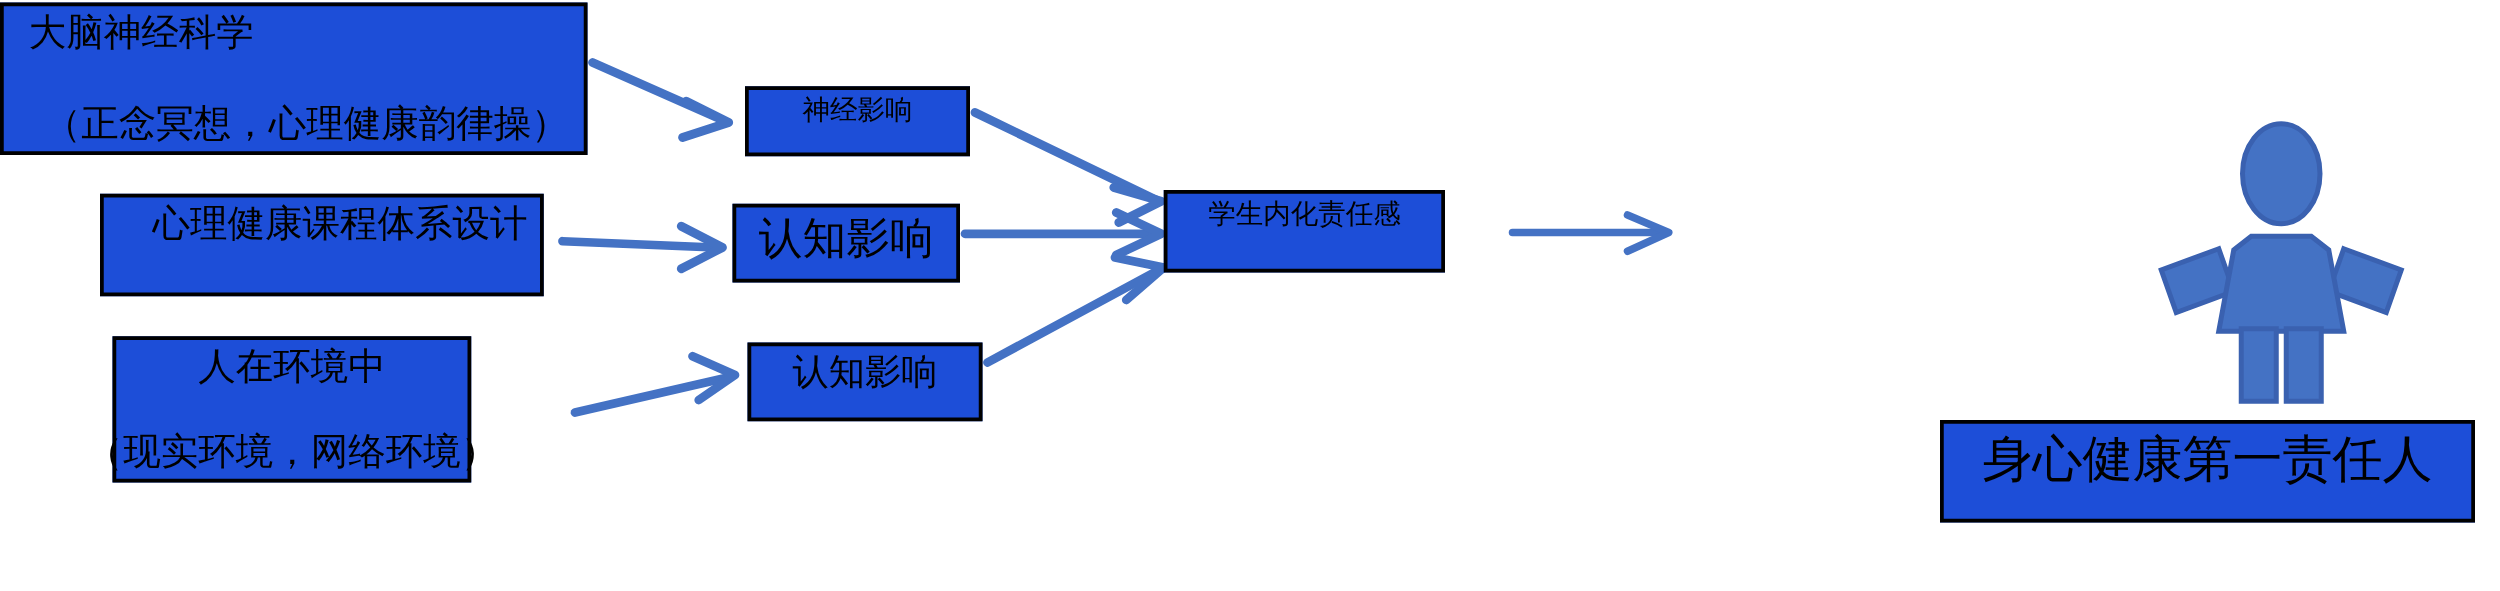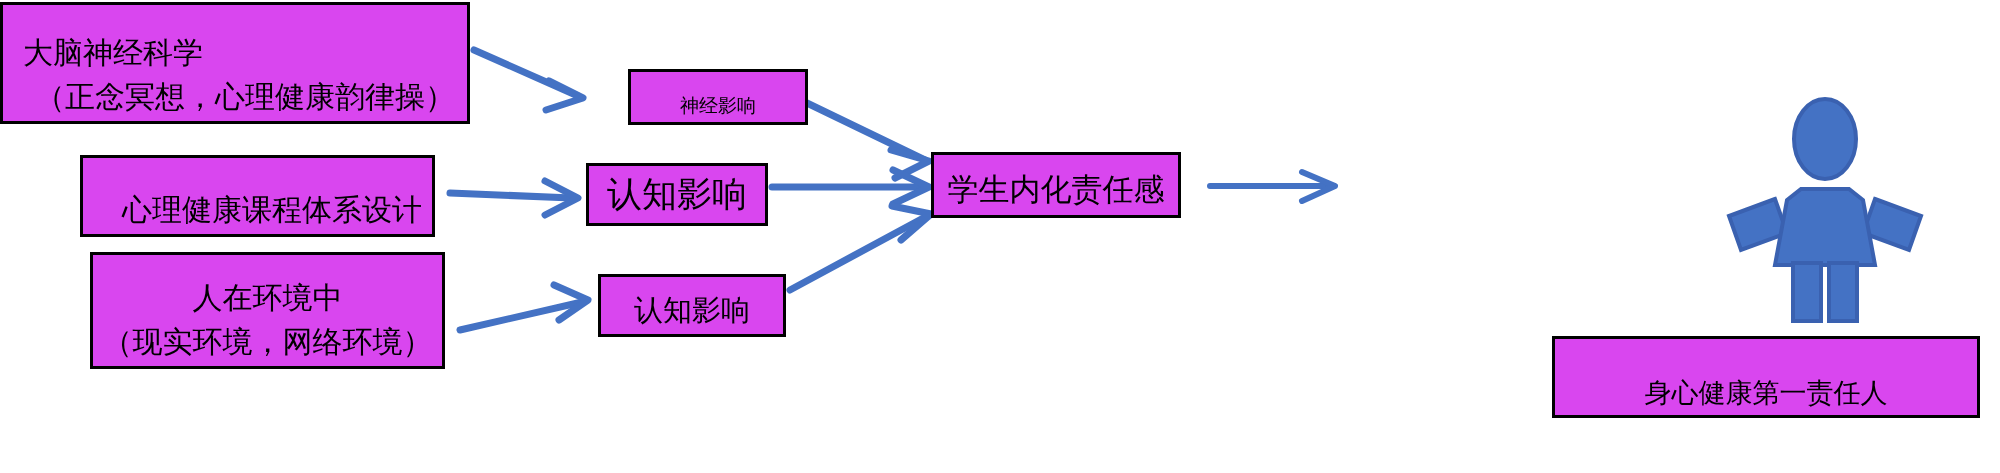--- a/index.html
+++ b/index.html
@@ -15,27 +15,27 @@
     position: relative;
     width: 2000px;
     height: 473px;
     background: #ffffff;
     overflow: hidden;
   }
   .node {
     position: absolute;
     box-sizing: border-box;
     border: 3px solid #000000;
-    background: #d946ef;
+    background: #1d4ed8;
     display: flex;
     flex-direction: column;
     align-items: center;
-    justify-content: flex-end;
+    justify-content: space-between;
     color: #000000;
-    font-family: Liberation Mono, monospace;
+    font-family: Liberation Serif, serif;
     line-height: 1.45;
     white-space: nowrap;
   }
   .node .line {
     display: block;
   }
   
   #node-brain-science {
     left: 0px;  top: 2px;
     width: 470px; height: 122px;
@@ -47,55 +47,54 @@
   #node-brain-science .line-2 { padding-left: 16px; }
 
   #node-course-design {
     left: 80px; top: 155px;
     width: 355px; height: 82px;
     font-size: 30px;
     padding-left: 29px;
   }
 
   #node-person-environment {
-    left: 90px; top: 252px;
-    width: 355px; height: 117px;
+    left: 90px; top: 269px;
+    width: 287px; height: 117px;
     font-size: 30px;
   }
 
   
   #node-neural-effect {
     left: 596px; top: 69px;
     width: 180px; height: 56px;
-    font-size: 19px;
-    margin-left: 32px;
+    font-size: 22px;
   }
   #node-cognitive-effect {
     left: 586px; top: 163px;
     width: 182px; height: 63px;
     font-size: 35px;
   }
   #node-environment-effect {
     left: 598px; top: 274px;
     width: 188px; height: 63px;
     font-size: 29px;
   }
 
   
   #node-internalized-responsibility {
     left: 931px; top: 152px;
-    width: 250px; height: 66px;
-    font-size: 31px;
+    width: 225px; height: 66px;
+    font-size: 22px;
   }
 
   
   #node-first-responsible-person {
     left: 1552px; top: 336px;
     width: 428px; height: 82px;
-    font-size: 27px;
+    font-size: 40px;
   }
 
   
   #arrow-layer {
     position: absolute;
     left: 0; top: 0;
     width: 2000px; height: 473px;
     pointer-events: none;
   }
 

